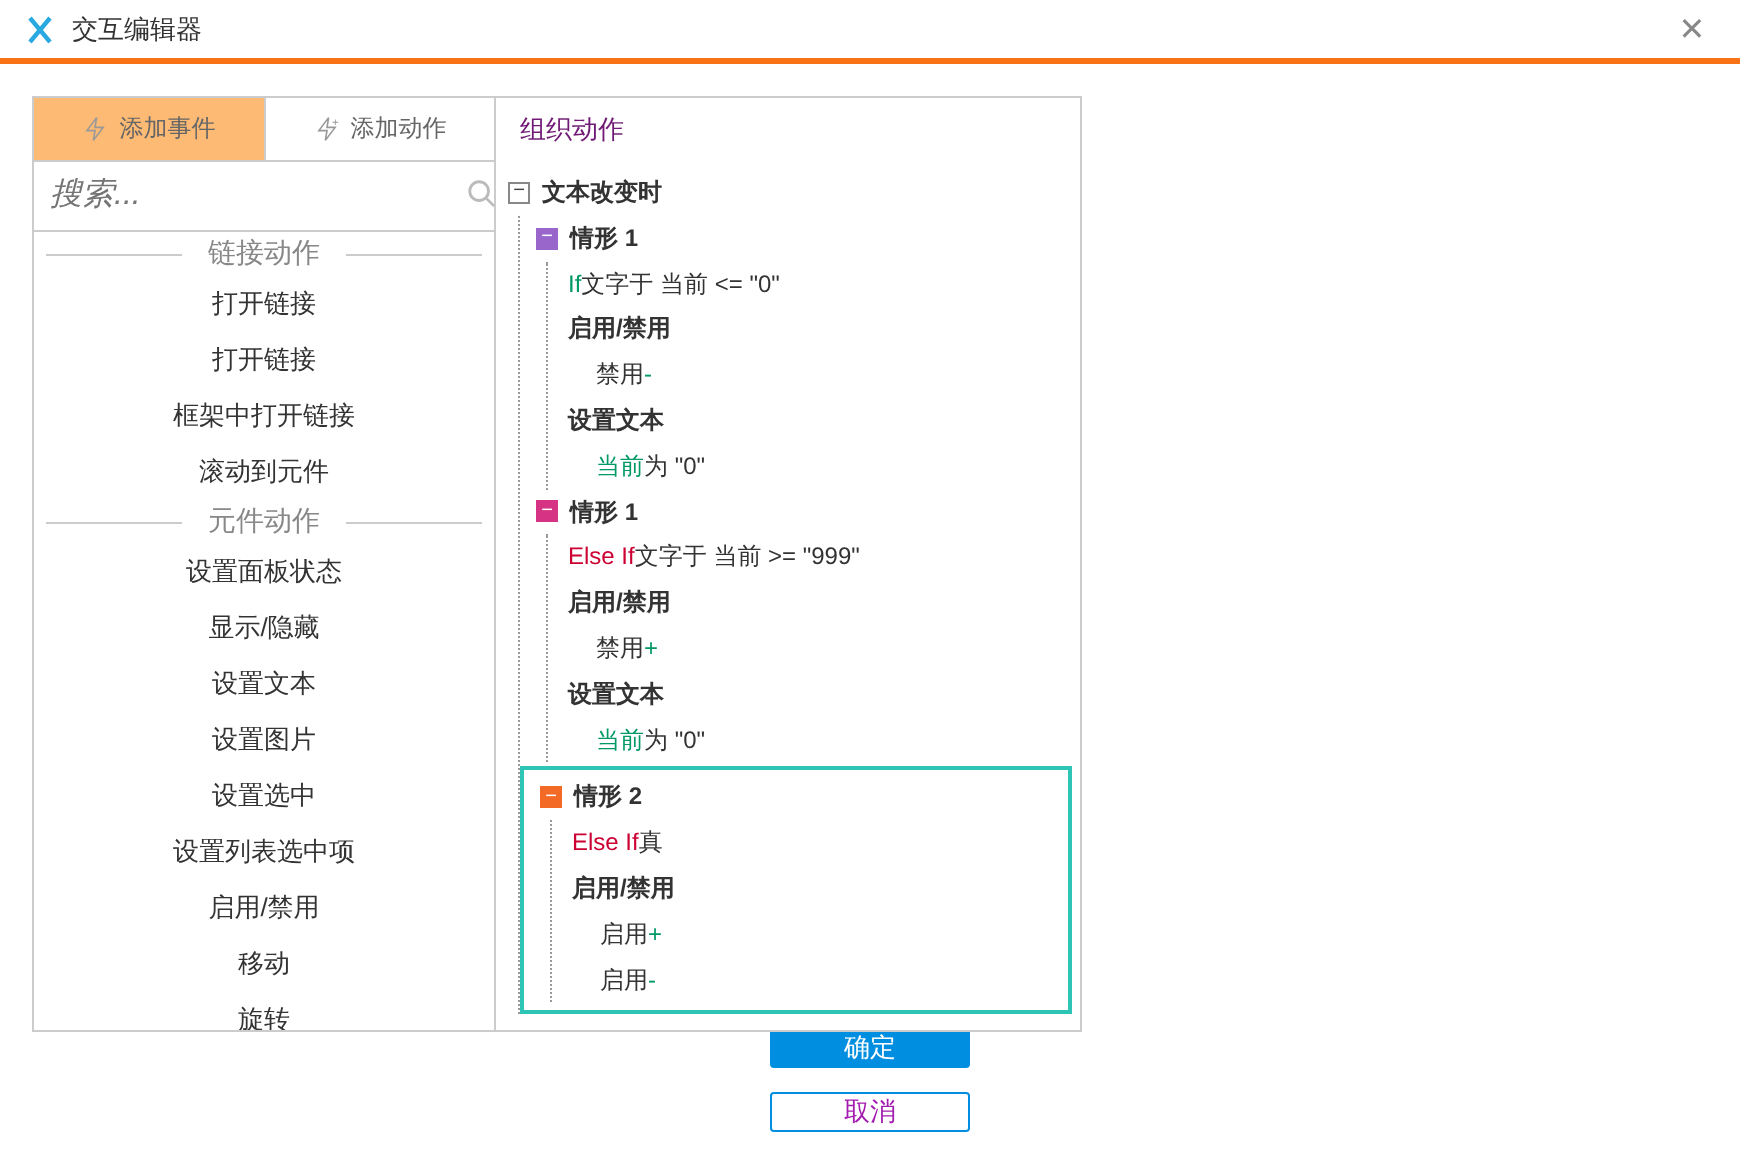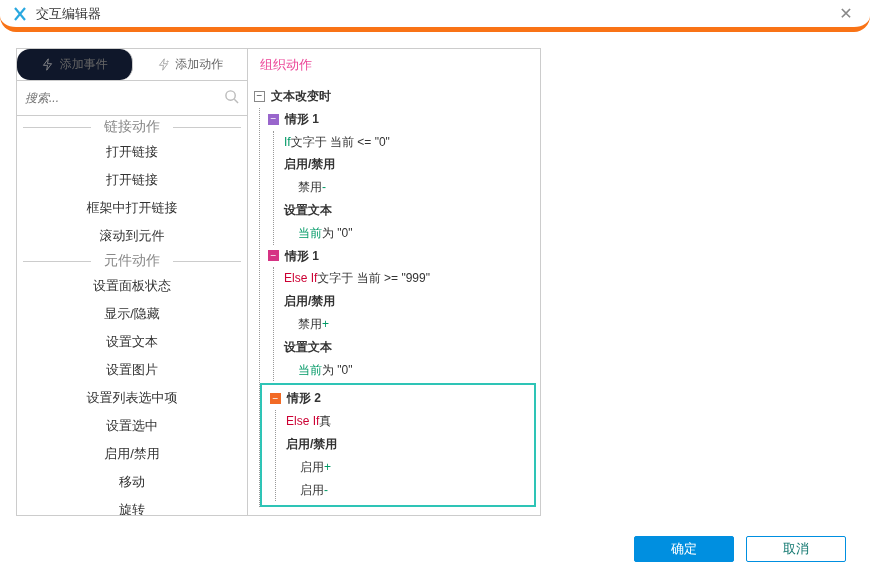--- a/index.html
+++ b/index.html
@@ -1,61 +1,61 @@
 <!DOCTYPE html>
 <html><head>
 <meta charset="utf-8">
 <style>
 * { margin: 0; padding: 0; box-sizing: border-box; font-family: "Microsoft YaHei", Arial, sans-serif; }
 body { width: 870px; height: 582px; background: #fff; font-size: 12px; color: #333; }
-.titlebar { height: 32px; display: flex; align-items: center; padding: 0 12px; border-bottom: 5px solid #f97316; border-radius: 16px; }
+.titlebar { height: 32px; display: flex; align-items: center; padding: 0 12px; border-bottom: 3px solid #f97316; }
 .titlebar .logo { width: 16px; height: 16px; margin-right: 8px; display:flex; align-items:center; justify-content:center;}
 .titlebar .title { flex: 1; font-size: 13px; }
 .titlebar .close { width: 24px; height: 24px; display: flex; align-items: center; justify-content: center; cursor: pointer; color: #888; font-size: 16px; }
 .main { display: flex; height: 500px; padding: 16px; gap: 0; }
 .panel { border: 1px solid #ccc; background: #fff; position: relative; }
 .left-panel { width: 232px; display: flex; flex-direction: column; }
 .mid-panel { width: 293px; border-left: none; }
 .right-panel { flex: 1; border-left: none; }
 .tabs { display: flex; height: 32px; border-bottom: 1px solid #ccc; }
 .tab { flex: 1; display: flex; align-items: center; justify-content: center; gap: 5px; font-size: 12px; cursor: pointer; color: #666; }
-.tab.inactive { background: #0f172a; border-right: 1px solid #ccc; border-radius: 13px; }
+.tab.inactive { background: #fdba74; border-right: 1px solid #ccc; }
 .tab.active { background: #fff; }
 .tab-icon { width: 14px; height: 14px; display:flex; align-items:center; justify-content:center; color:#999;}
 .search-row { height: 34px; display: flex; align-items: center; padding: 0 8px; }
-.search-input { flex: 1; border: none; outline: none; font-size: 12px; color: #a21caf; font-style: italic; }
+.search-input { flex: 1; border: none; outline: none; font-size: 16px; color: #a21caf; font-style: italic; }
 .search-icon { color: #bbb; font-size: 15px; }
 .action-list { flex: 1; overflow-y: auto; border-top: 1px solid #ccc; }
 .group-header { position: relative; height: 22px; display: flex; align-items: center; justify-content: center; color: #888; font-size: 14px; }
 .group-header::before, .group-header::after { content: ""; position: absolute; top: 50%; width: 68px; border-top: 1px solid #ccc; }
 .group-header::before { left: 6px; }
 .group-header::after { right: 6px; }
 .action-item { padding: 5px 10px; font-size: 13px; cursor: pointer; color: #333; text-align: center; }
-.panel-header { height: 32px; display: flex; align-items: center; padding: 0 12px; font-size: 13px; color: #ec4899; }
+.panel-header { height: 32px; display: flex; align-items: center; padding: 0 12px; font-size: 13px; color: #701a75; }
 .tree { padding: 4px 0 10px 6px; line-height: 1.9; font-size: 12px; }
 .row { display: flex; align-items: center; white-space: nowrap; }
 .toggle { width: 11px; height: 11px; border: 1px solid #888; display: flex; align-items: center; justify-content: center; font-size: 10px; line-height: 1; margin-right: 6px; color: #444; cursor: pointer; flex-shrink:0;}
 .toggle.purple { background: #9966cc; border-color: #9966cc; color: #fff; }
 .toggle.magenta { background: #d63384; border-color: #d63384; color: #fff; }
 .toggle.orange { background: #f26a25; border-color: #f26a25; color: #fff; }
 .bold { font-weight: bold; }
 .green { color: #009966; }
 .red { color: #cc0033; }
 .case-box { border: 2px solid #2ec4b6; margin: 2px 4px 2px 0; padding: 2px 0 4px 0; }
 .settings-body { padding: 12px 16px; }
 .ph-block { background: #eee; }
 .ph1 { width: 256px; height: 82px; margin-bottom: 16px; }
 .ph2 { width: 150px; height: 14px; margin-bottom: 18px; }
 .ph-row { display: flex; gap: 12px; }
 .ph3 { width: 66px; height: 20px; }
 .ph4 { width: 120px; height: 20px; }
-.footer { height: 34px; display: flex; align-items: center; justify-content: flex-end; padding: 0 24px; gap: 12px; }
+.footer { height: 34px; display: flex; align-items: center; justify-content: flex-end; padding: 0 12px; gap: 12px; flex-direction: column; }
 .btn { width: 100px; height: 26px; border-radius: 2px; font-size: 13px; cursor: pointer; display: flex; align-items: center; justify-content: center; }
 .btn-primary { background: #008fe0; color: #fff; border: 1px solid #008fe0; }
-.btn-secondary { background: #fff; color: #0f766e; border: 1px solid #008fe0; }
+.btn-secondary { background: #fff; color: #a21caf; border: 1px solid #008fe0; }
 .dots { border-left: 1px dotted #999; margin-left: 5px; padding-left: 0; }
 </style>
 </head>
 <body>
 
 <div class="titlebar">
   <span class="logo">
     <svg width="16" height="16" viewBox="0 0 16 16">
         <path d="M3 2 L8 8 L3 14" stroke="#2aa8e0" stroke-width="2.2" fill="none"></path>
         <path d="M13 2 L8 8 L13 14" stroke="#2aa8e0" stroke-width="2.2" fill="none"></path>
@@ -100,22 +100,22 @@
       <div class="group-header">链接动作</div>
       <div class="action-item">打开链接</div>
       <div class="action-item">打开链接</div>
       <div class="action-item">框架中打开链接</div>
       <div class="action-item">滚动到元件</div>
       <div class="group-header">元件动作</div>
       <div class="action-item">设置面板状态</div>
       <div class="action-item">显示/隐藏</div>
       <div class="action-item">设置文本</div>
       <div class="action-item">设置图片</div>
+      <div class="action-item">设置选中</div>
       <div class="action-item">设置列表选中项</div>
-      <div class="action-item">设置选中</div>
       <div class="action-item">启用/禁用</div>
       <div class="action-item">移动</div>
       <div class="action-item">旋转</div>
 
     </div>
   </div>
 
   <div class="panel mid-panel">
     <div class="panel-header">组织动作</div>
     <div class="tree">

